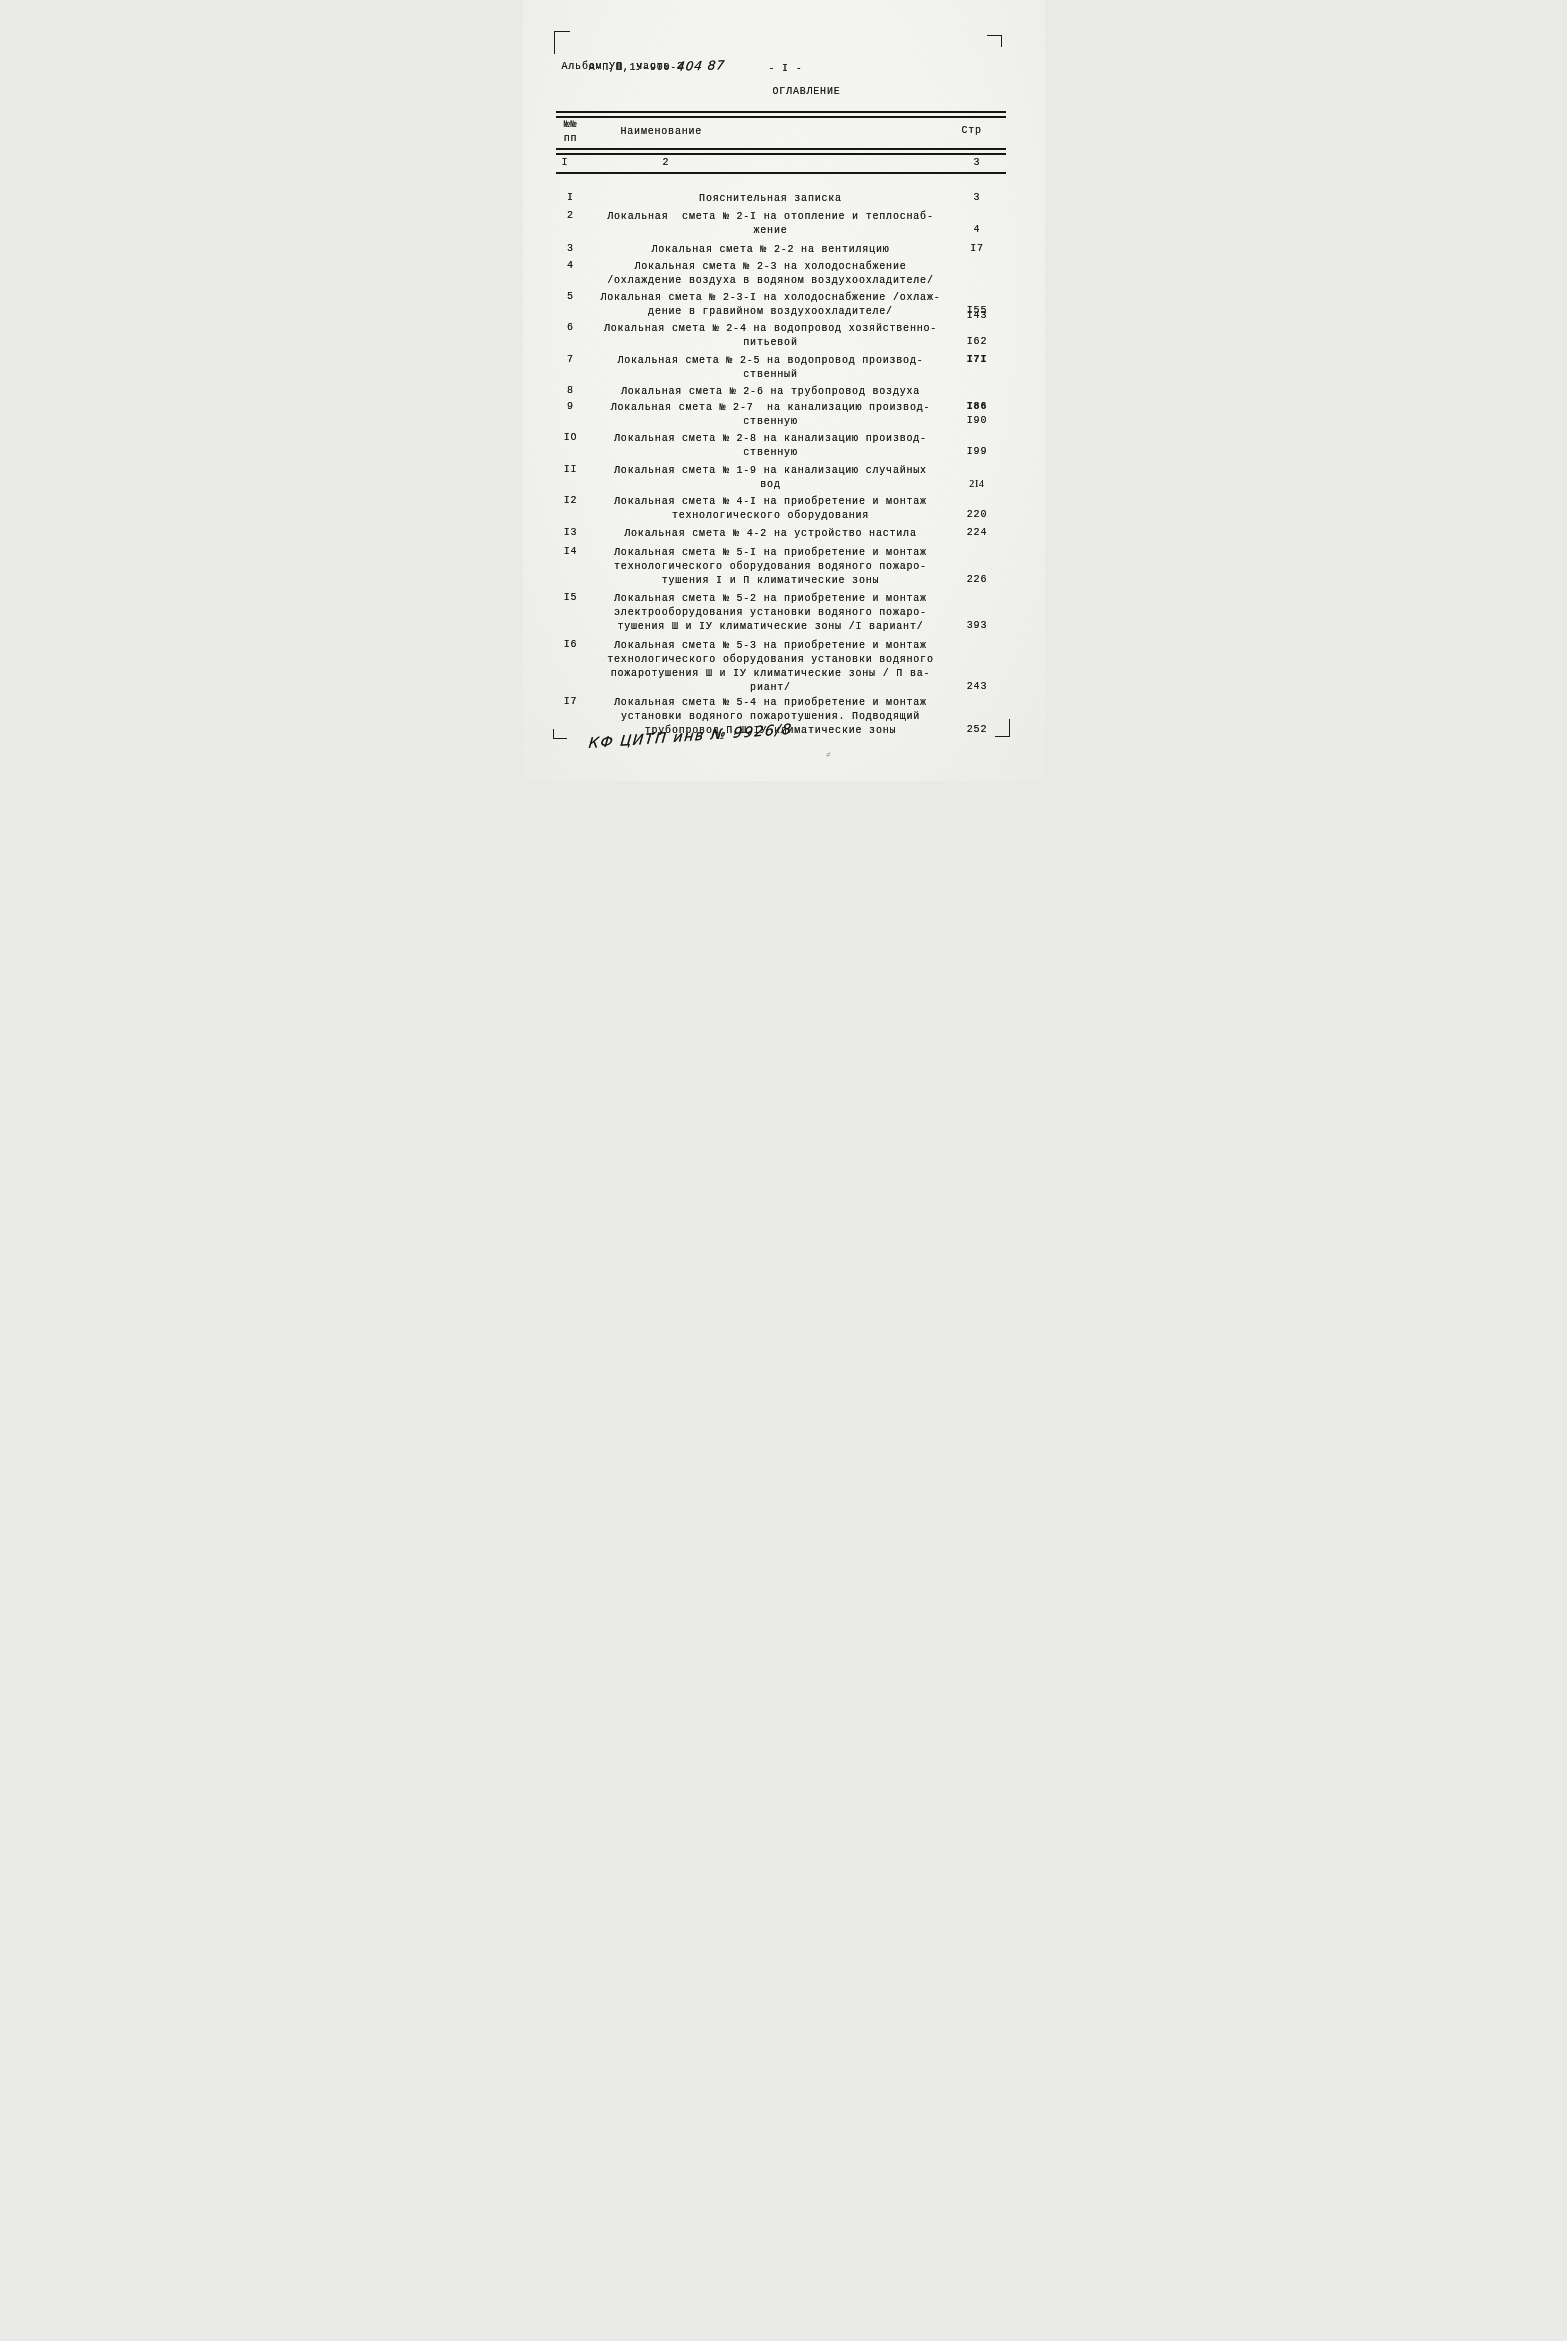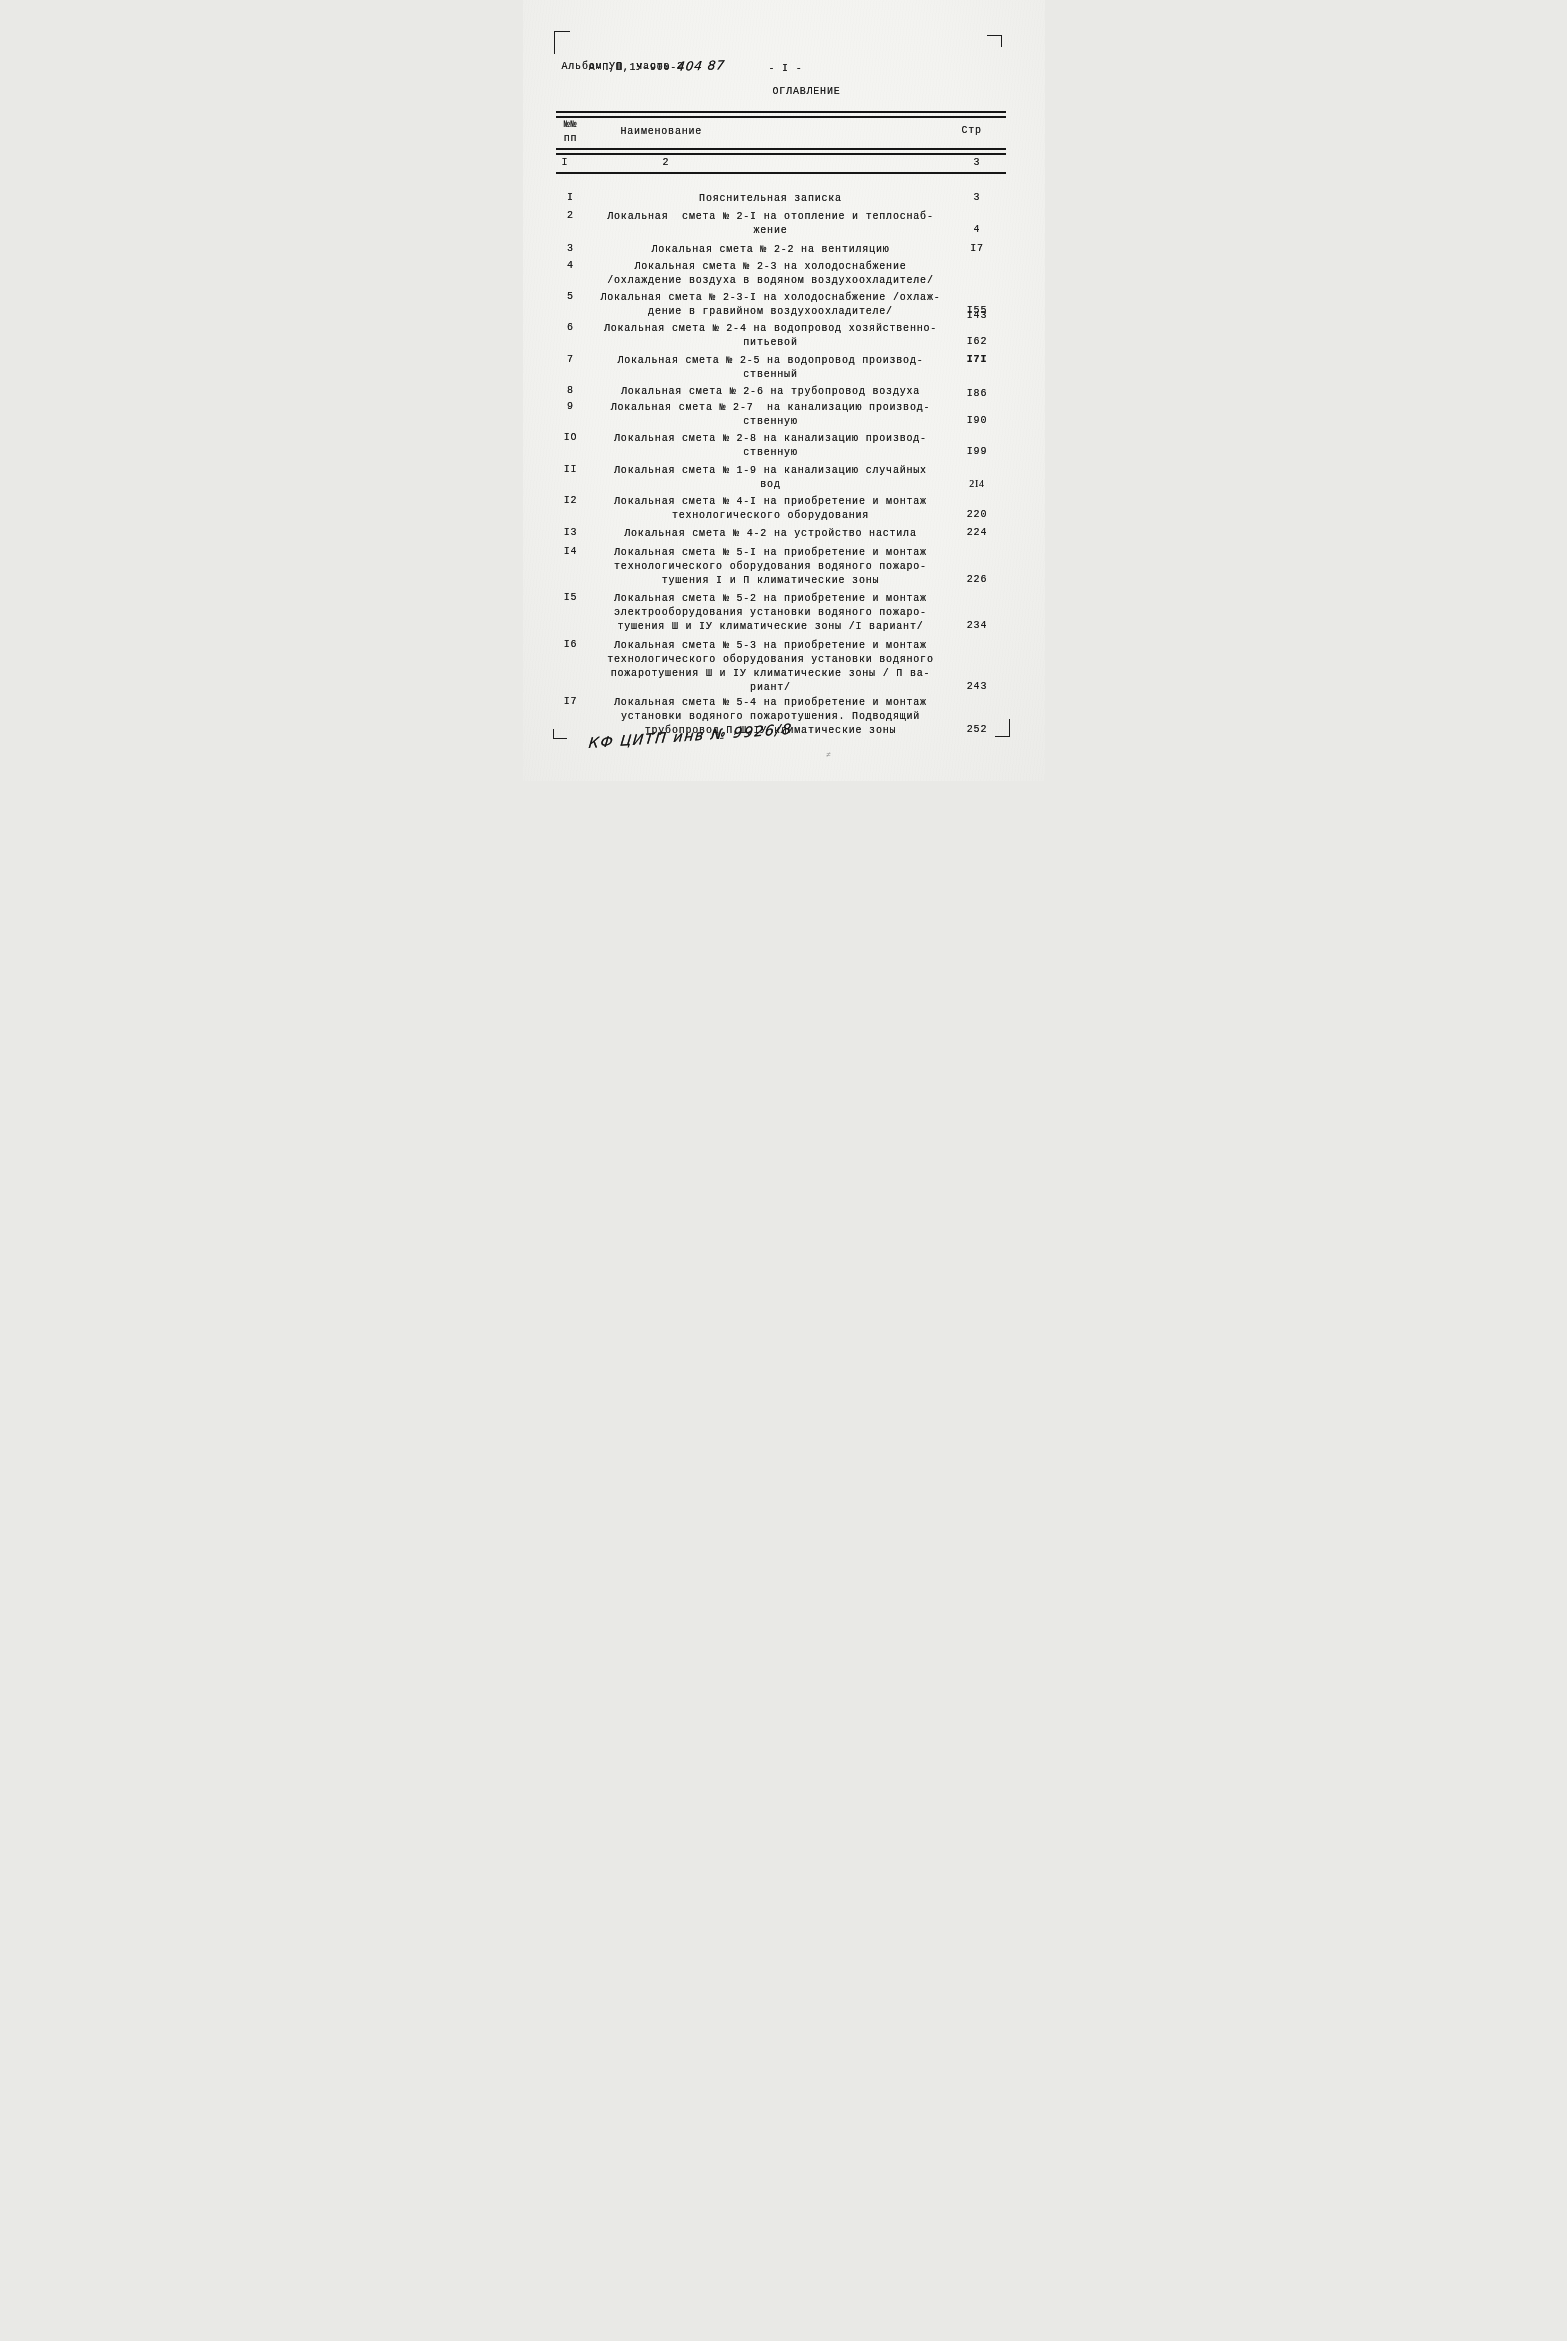--- a/index.html
+++ b/index.html
@@ -135,21 +135,21 @@
           <div class="ink line">Локальная смета № 2-5 на водопровод производ-</div>
           <div class="ink line">ственный</div>
         </div>
         <span class="ink pg" style="top: 0; font-weight: bold;">I7I</span>
       </div>
       <div class="row" style="top: 385px;">
         <span class="ink num">8</span>
         <div class="lines">
           <div class="ink line">Локальная смета № 2-6 на трубопровод воздуха</div>
         </div>
-        <span class="ink pg" style="top: 3px;">I86</span>
+        <span class="ink pg" style="top: 16px; font-weight: bold;">I86</span>
       </div>
       <div class="row" style="top: 401px;">
         <span class="ink num">9</span>
         <div class="lines">
           <div class="ink line">Локальная смета № 2-7  на канализацию производ-</div>
           <div class="ink line">ственную</div>
         </div>
         <span class="ink pg" style="top: 14px;">I90</span>
       </div>
       <div class="row" style="top: 432px;">
@@ -192,21 +192,21 @@
         </div>
         <span class="ink pg" style="top: 28px;">226</span>
       </div>
       <div class="row" style="top: 592px;">
         <span class="ink num">I5</span>
         <div class="lines">
           <div class="ink line">Локальная смета № 5-2 на приобретение и монтаж</div>
           <div class="ink line">электрооборудования установки водяного пожаро-</div>
           <div class="ink line">тушения Ш и IУ климатические зоны /I вариант/</div>
         </div>
-        <span class="ink pg" style="top: 28px;">234</span>
+        <span class="ink pg" style="top: 28px;">393</span>
       </div>
       <div class="row" style="top: 639px;">
         <span class="ink num">I6</span>
         <div class="lines">
           <div class="ink line">Локальная смета № 5-3 на приобретение и монтаж</div>
           <div class="ink line">технологического оборудования установки водяного</div>
           <div class="ink line">пожаротушения Ш и IУ климатические зоны / П ва-</div>
           <div class="ink line">риант/</div>
         </div>
         <span class="ink pg" style="top: 42px;">243</span>

